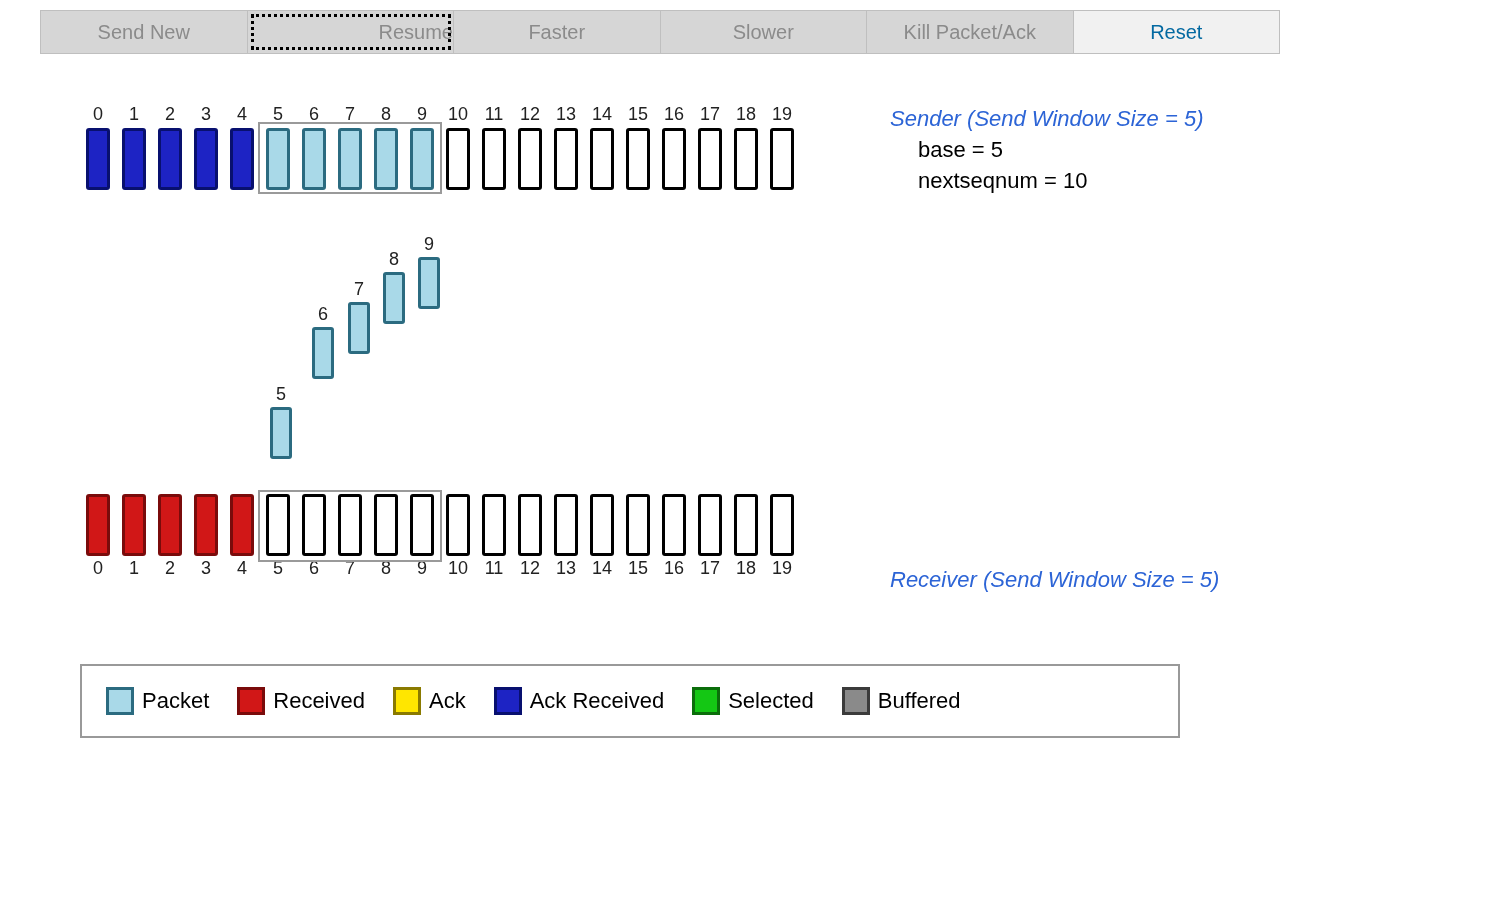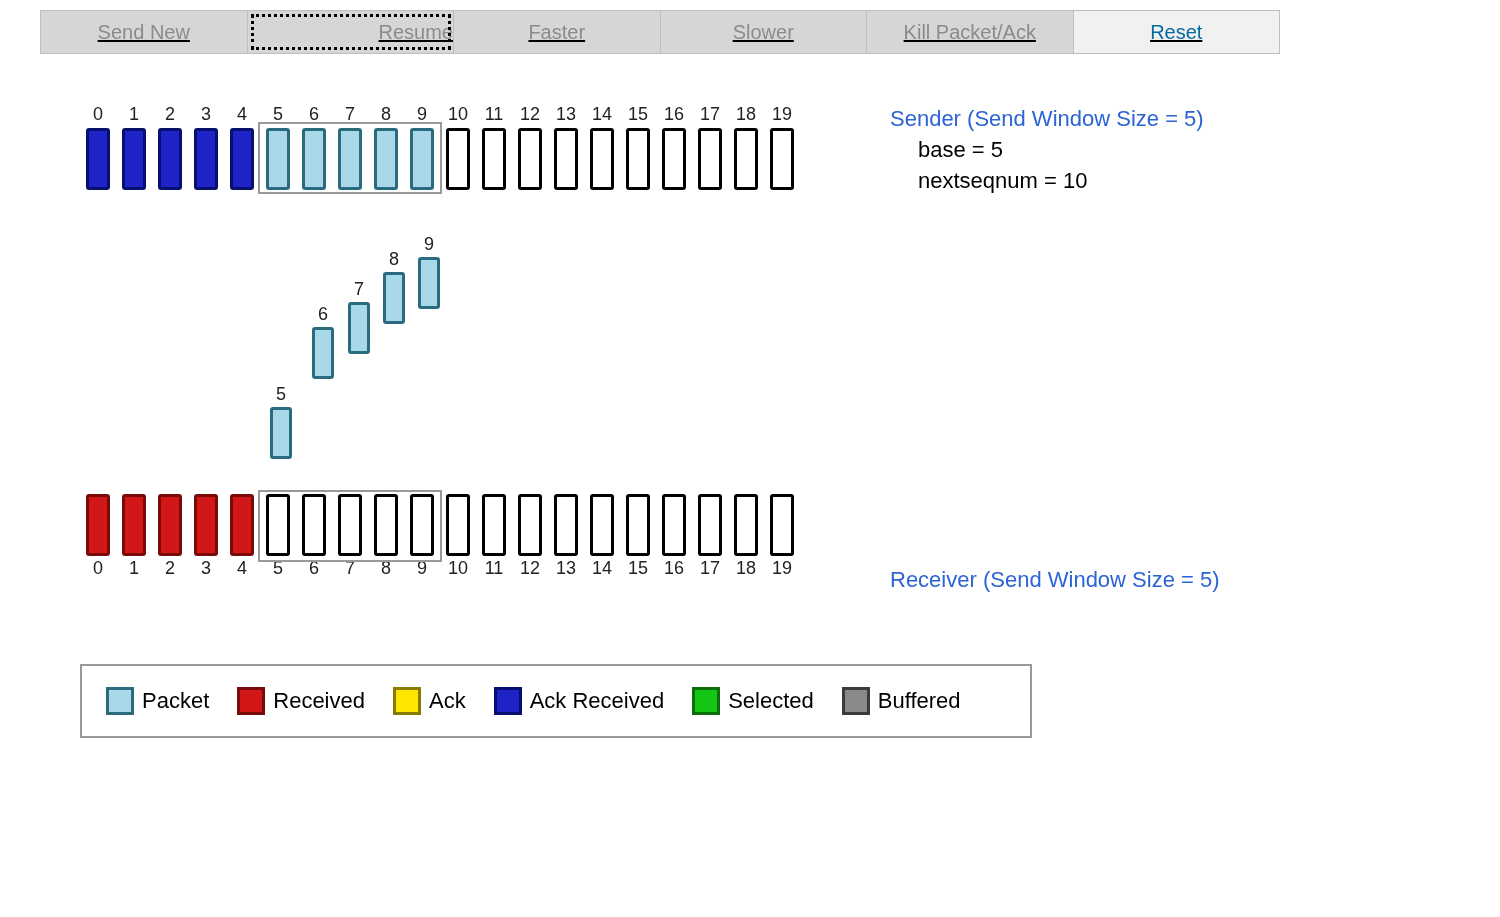--- a/index.html
+++ b/index.html
@@ -9,21 +9,20 @@
     margin: 0;
     padding: 10px 20px;
     width: 1500px;
   }
   
   .toolbar {
     display: flex;
     border: 1px solid #bfbfbf;
     width: 1240px;
     margin-left: 20px;
-    text-decoration: underline;
   }
   .toolbar button {
     flex: 1;
     height: 42px;
     border: none;
     border-right: 1px solid #bfbfbf;
     font-size: 20px;
     cursor: pointer;
     background: #d6d6d6;
     color: #8b8b8b;
@@ -90,21 +89,21 @@
     pointer-events: none;
   }
 
   .side-text {
     position: absolute;
     left: 810px;
     font-size: 22px;
     line-height: 1.4;
     white-space: nowrap;
   }
-  .side-title { color: #2c64d6; }
+  .side-title { color: #2c64d6; font-style: italic; }
   .side-line  { color: #000; margin-left: 28px; }
 
   
   .flight-area {
     position: relative;
     height: 260px;
     margin-top: 10px;
     margin-left: 60px;
   }
   .flypkt {
@@ -124,21 +123,21 @@
     border: 3px solid #2b6b80;
     background: #a9d9e8;
     border-radius: 3px;
   }
 
   
   .legend {
     border: 2px solid #999;
     margin-top: 60px;
     margin-left: 60px;
-    width: 952px;
+    width: 1100px;
     min-height: 74px;
     display: flex;
     align-items: center;
     gap: 28px;
     padding: 0 24px;
     font-size: 22px;
   }
   .legend-item { display: flex; align-items: center; gap: 8px; }
   .legend-swatch {
     width: 28px; height: 28px;

